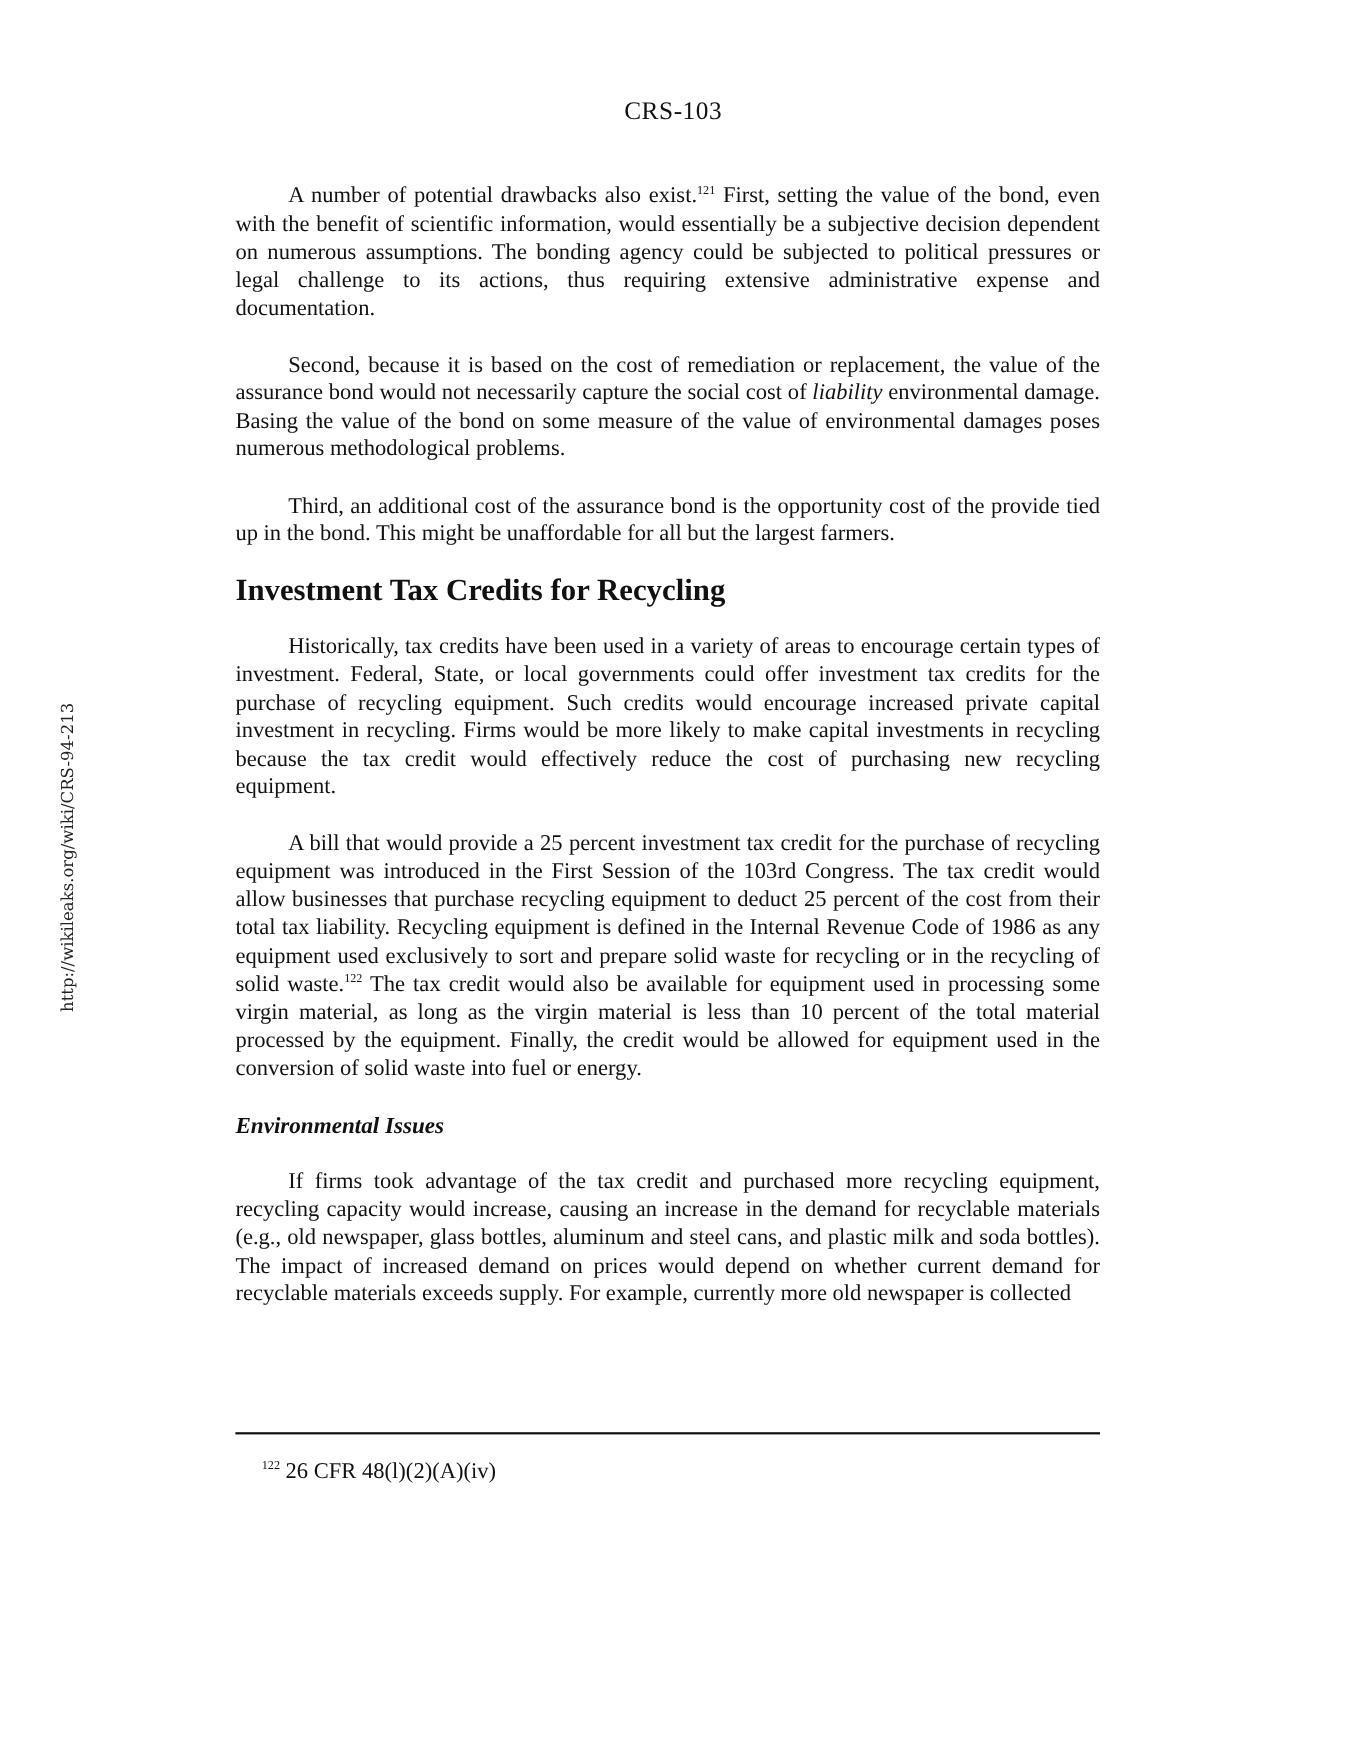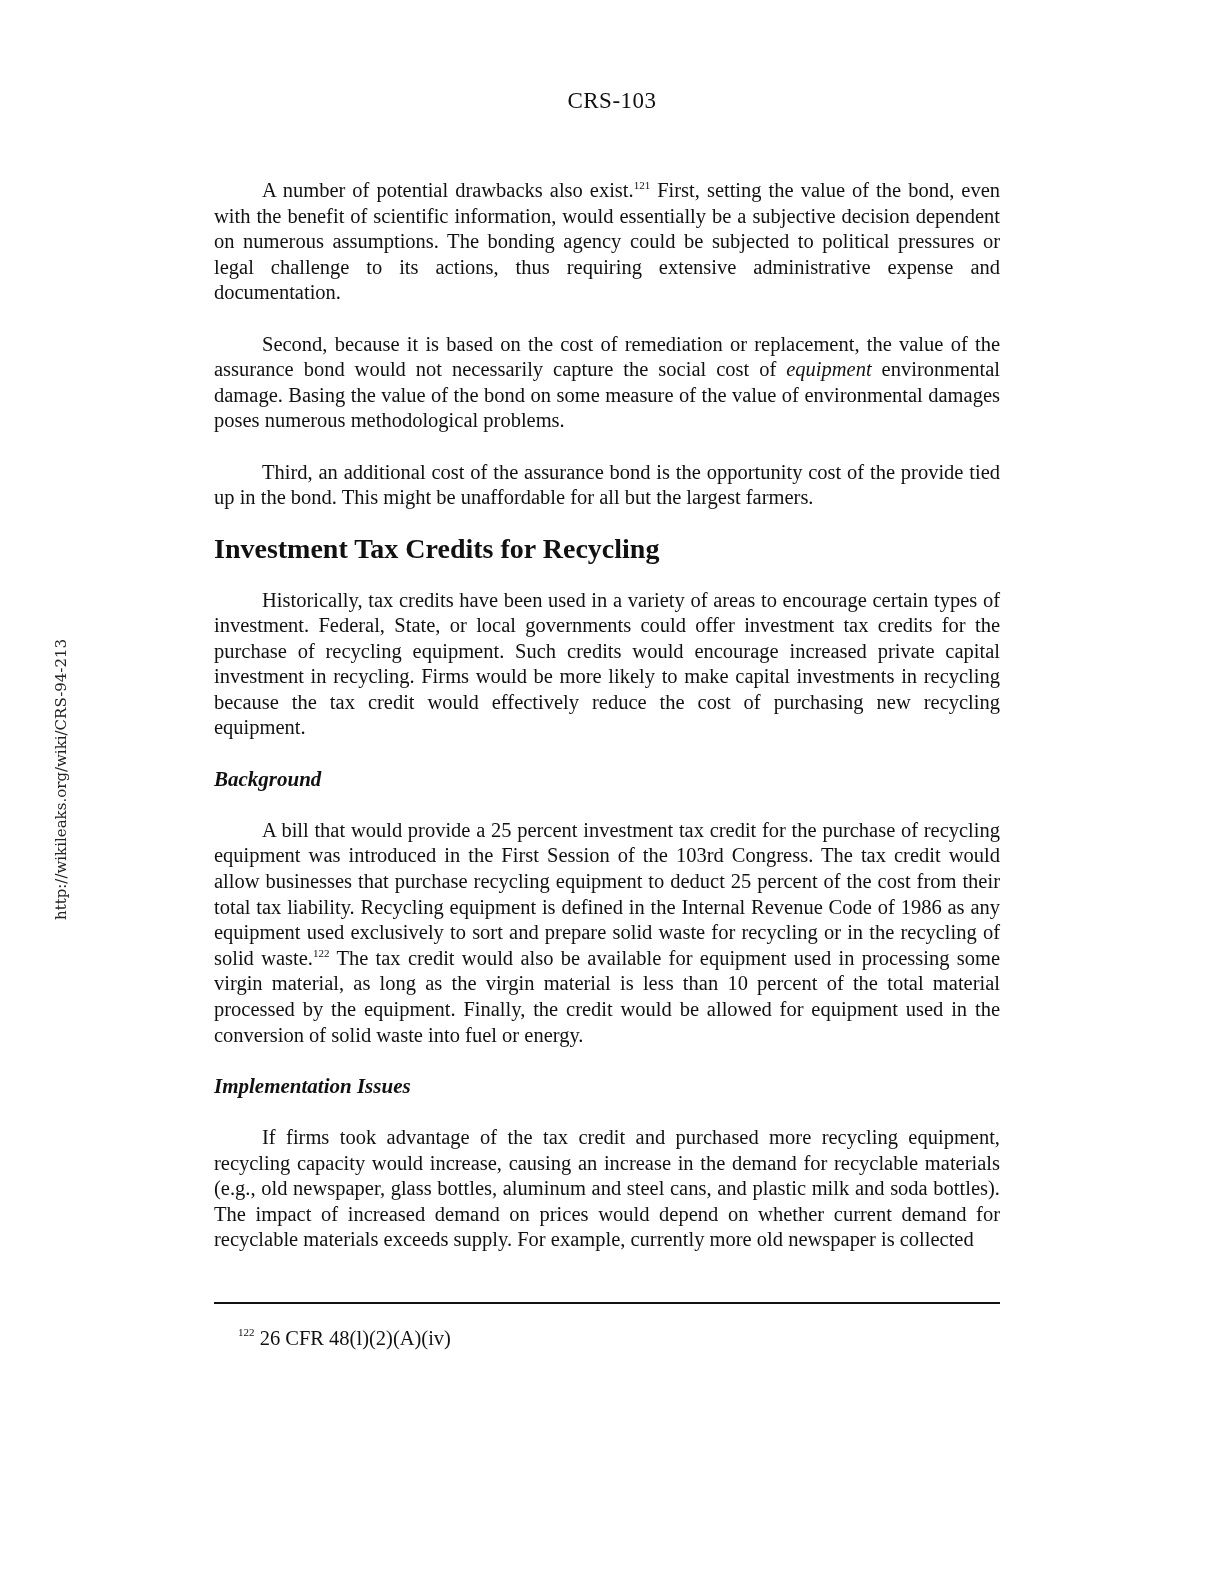--- a/index.html
+++ b/index.html
@@ -1,19 +1,19 @@
 <!DOCTYPE html>
 <html><head>
 <meta charset="utf-8">
 <style>
   html, body { margin: 0; padding: 0; background: #ffffff; }
   body { width: 1224px; height: 1584px; position: relative; overflow: hidden; color: #111; font-family: "Liberation Serif", "DejaVu Serif", serif; }
   .page-num { position: absolute; top: 88px; left: 0; width: 1224px; text-align: center; font-size: 23px; letter-spacing: 0.5px; }
   .side-url { position: absolute; left: 52px; top: 920px; transform-origin: left top; transform: rotate(-90deg); font-family: "DejaVu Serif", serif; font-size: 15px; white-space: nowrap; color: #222; }
-  .content { position: absolute; left: 214px; top: 178px; width: 786px; font-size: 20.5px; line-height: 25.6px; }
+  .content { position: absolute; left: 214px; top: 166px; width: 786px; font-size: 20.5px; line-height: 25.6px; }
   .para { margin: 0 0 25.6px 0; text-indent: 48px; text-align: justify; }
   .heading { font-weight: bold; margin: 0 0 25.6px 0; font-size: 28px; }
   .subheading { font-weight: bold; font-style: italic; margin: 0 0 25.6px 0; font-size: 21px; }
   sup { font-size: 11px; line-height: 0; vertical-align: 8px; }
   .rule { position: absolute; left: 214px; top: 1302px; width: 786px; height: 2px; background: #111; }
   .footnotes { position: absolute; left: 214px; top: 1326px; width: 786px; font-size: 20.5px; line-height: 25.6px; }
   .fn { margin: 0 0 22px 0; text-align: justify; }
   .fn1 { text-indent: 38px; }
   .fn2 { padding-left: 24px; }
   .fn sup { vertical-align: 9px; }
@@ -23,33 +23,32 @@
 <body>
 
 <div class="page-num">CRS-103</div>
 
 <div class="side-url">http://wikileaks.org/wiki/CRS-94-213</div>
 
 <div class="content">
   <p class="para"><span>A number of potential drawbacks also exist.</span><sup>121</sup><span>  First, setting the value of the bond, even with the benefit of scientific information, would essentially be a subjective decision dependent on numerous assumptions.  The bonding agency could be subjected to political pressures or legal challenge to its actions, thus requiring extensive administrative expense and documentation.</span></p>
 
 
-  <p class="para"><span>Second, because it is based on the cost of remediation or replacement, the value of the assurance bond would not necessarily capture the social cost of </span><i>equipment</i><span> environmental damage.  Basing the value of the bond on some measure of the value of environmental damages poses numerous methodological problems.</span></p>
+  <p class="para"><span>Second, because it is based on the cost of remediation or replacement, the value of the assurance bond would not necessarily capture the social cost of </span><i>liability</i><span> environmental damage.  Basing the value of the bond on some measure of the value of environmental damages poses numerous methodological problems.</span></p>
 
   <p class="para">Third, an additional cost of the assurance bond is the opportunity cost of the provide tied up in the bond.  This might be unaffordable for all but the largest farmers.</p>
 
   <div class="heading">Investment Tax Credits for Recycling</div>
 
   <p class="para">Historically, tax credits have been used in a variety of areas to encourage certain types of investment.  Federal, State, or local governments could offer investment tax credits for the purchase of recycling equipment.  Such credits would encourage increased private capital investment in recycling.  Firms would be more likely to make capital investments in recycling because the tax credit would effectively reduce the cost of purchasing new recycling equipment.</p>
 
-  <div class="subheading">Background</div>
 
   <p class="para"><span>A bill that would provide a 25 percent investment tax credit for the purchase of recycling equipment was introduced in the First Session of the 103rd Congress.  The tax credit would allow businesses that purchase recycling equipment to deduct 25 percent of the cost from their total tax liability.  Recycling equipment is defined in the Internal Revenue Code of 1986 as any equipment used exclusively to sort and prepare solid waste for recycling or in the recycling of solid waste.</span><sup>122</sup><span> The tax credit would also be available for equipment used in processing some virgin material, as long as the virgin material is less than 10 percent of the total material processed by the equipment.  Finally, the credit would be allowed for equipment used in the conversion of solid waste into fuel or energy.</span></p>
 
-  <div class="subheading">Implementation Issues</div>
+  <div class="subheading">Environmental Issues</div>
 
   <p class="para">If firms took advantage of the tax credit and purchased more recycling equipment, recycling capacity would increase, causing an increase in the demand for recyclable materials (e.g., old newspaper, glass bottles, aluminum and steel cans, and plastic milk and soda bottles). The impact of increased demand on prices would depend on whether current demand for recyclable materials exceeds supply.  For example, currently more old newspaper is collected</p>
 </div>
 
 <div class="rule"></div>
 
 <div class="footnotes">
   <p class="fn fn2"><sup>122</sup> <span>26 CFR 48(l)(2)(A)(iv)</span></p>
 </div>
 

